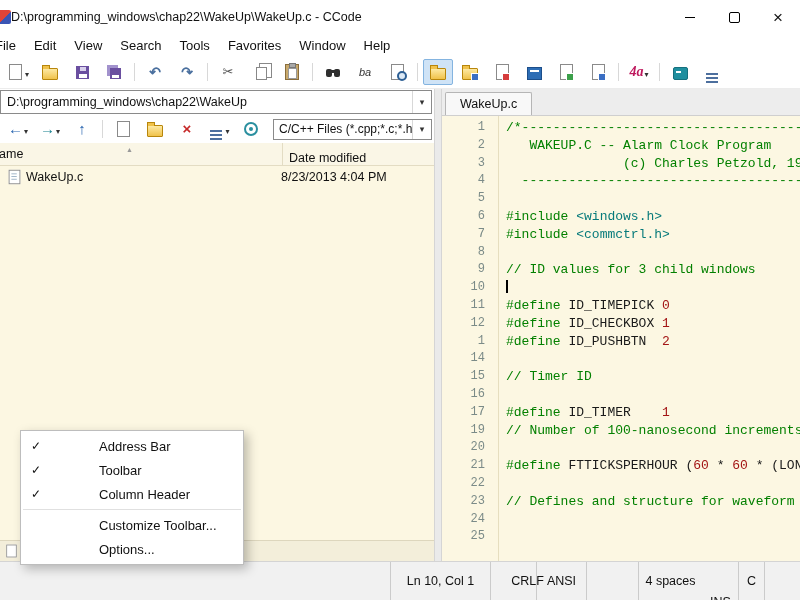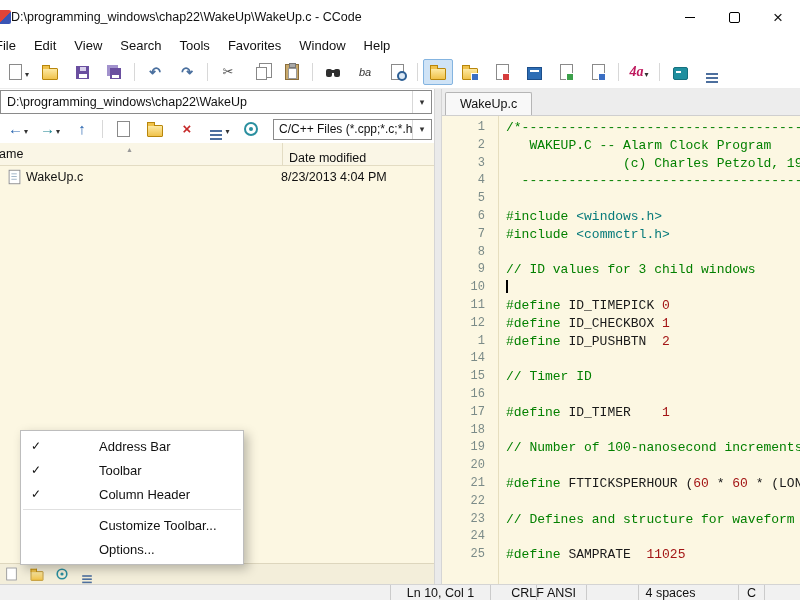--- a/index.html
+++ b/index.html
@@ -128,21 +128,21 @@
   .ln{width:56px;flex:none;text-align:right;padding-right:13px;box-sizing:border-box;color:#7b8b88;font-size:12px;}
   .lt{padding-left:8px;white-space:pre;}
   .seg.cm{color:#038000;}
   .seg.pp{color:#038000;}
   .seg.id{color:#1a1a1a;}
   .seg.num{color:#a31515;}
   .seg.hdr{color:#067a7a;}
   .caret-bar{display:inline-block;width:2px;height:13px;background:#000;vertical-align:middle;margin-bottom:2px;}
 
   
-  .statusbar{height:16px;flex:none;background:#f1f1f1;border-top:1px solid #d4d4d4;display:flex;
+  .statusbar{height:39px;flex:none;background:#f1f1f1;border-top:1px solid #d4d4d4;display:flex;
              align-items:stretch;font-size:12.5px;box-sizing:border-box;}
   .sb-fill{flex:1;}
   .sb-cell{border-left:1px solid #cbcbcb;display:flex;align-items:center;justify-content:center;
            white-space:nowrap;box-sizing:border-box;}
 
   
   .context-menu{position:absolute;left:20px;top:430px;width:222px;background:#fff;border:1px solid #bdbdbd;
                 box-shadow:4px 4px 10px rgba(0,0,0,.25);padding:3px 0;z-index:50;font-size:13px;}
   .cm-item{height:24px;display:flex;align-items:center;gap:48px;}
   .cm-check{width:30px;text-align:center;font-size:12px;}
@@ -350,28 +350,27 @@
             <div class="code-line"><span class="ln">8</span><span class="lt"></span></div>
             <div class="code-line"><span class="ln">9</span><span class="lt"><span class="seg cm">// ID values for 3 child windows</span></span></div>
             <div class="code-line"><span class="ln">10</span><span class="lt"><span class="caret-bar"></span></span></div>
             <div class="code-line"><span class="ln">11</span><span class="lt"><span class="seg pp">#define</span><span class="seg id"> ID_TIMEPICK </span><span class="seg num">0</span></span></div>
             <div class="code-line"><span class="ln">12</span><span class="lt"><span class="seg pp">#define</span><span class="seg id"> ID_CHECKBOX </span><span class="seg num">1</span></span></div>
             <div class="code-line"><span class="ln">1</span><span class="lt"><span class="seg pp">#define</span><span class="seg id"> ID_PUSHBTN  </span><span class="seg num">2</span></span></div>
             <div class="code-line"><span class="ln">14</span><span class="lt"></span></div>
             <div class="code-line"><span class="ln">15</span><span class="lt"><span class="seg cm">// Timer ID</span></span></div>
             <div class="code-line"><span class="ln">16</span><span class="lt"></span></div>
             <div class="code-line"><span class="ln">17</span><span class="lt"><span class="seg pp">#define</span><span class="seg id"> ID_TIMER    </span><span class="seg num">1</span></span></div>
-            <div class="code-line"><span class="ln">18</span><span class="lt"></span></div>
             <div class="code-line"><span class="ln">19</span><span class="lt"><span class="seg cm">// Number of 100-nanosecond increments in an hour</span></span></div>
             <div class="code-line"><span class="ln">20</span><span class="lt"></span></div>
             <div class="code-line"><span class="ln">21</span><span class="lt"><span class="seg pp">#define</span><span class="seg id"> FTTICKSPERHOUR (</span><span class="seg num">60</span><span class="seg id"> * </span><span class="seg num">60</span><span class="seg id"> * (LONGLONG) </span></span></div>
             <div class="code-line"><span class="ln">22</span><span class="lt"></span></div>
             <div class="code-line"><span class="ln">23</span><span class="lt"><span class="seg cm">// Defines and structure for waveform "file"</span></span></div>
             <div class="code-line"><span class="ln">24</span><span class="lt"></span></div>
-            <div class="code-line"><span class="ln">25</span><span class="lt"><span class="seg pp">#define</span><span class="seg id"> SAMPRATE  </span><span class="seg num">11025</span></span></div>
+            <div class="code-line"><span class="ln">25</span></div>
           </div>
       </div>
     </div>
 
   </div>
 
   <div class="statusbar" id="status-bar">
       <div class="sb-fill"></div>
       <div class="sb-cell" style="width: 100px;">Ln 10, Col 1</div>
       <div class="sb-cell" style="width: 46px; padding-left: 28px;">CRLF</div>

